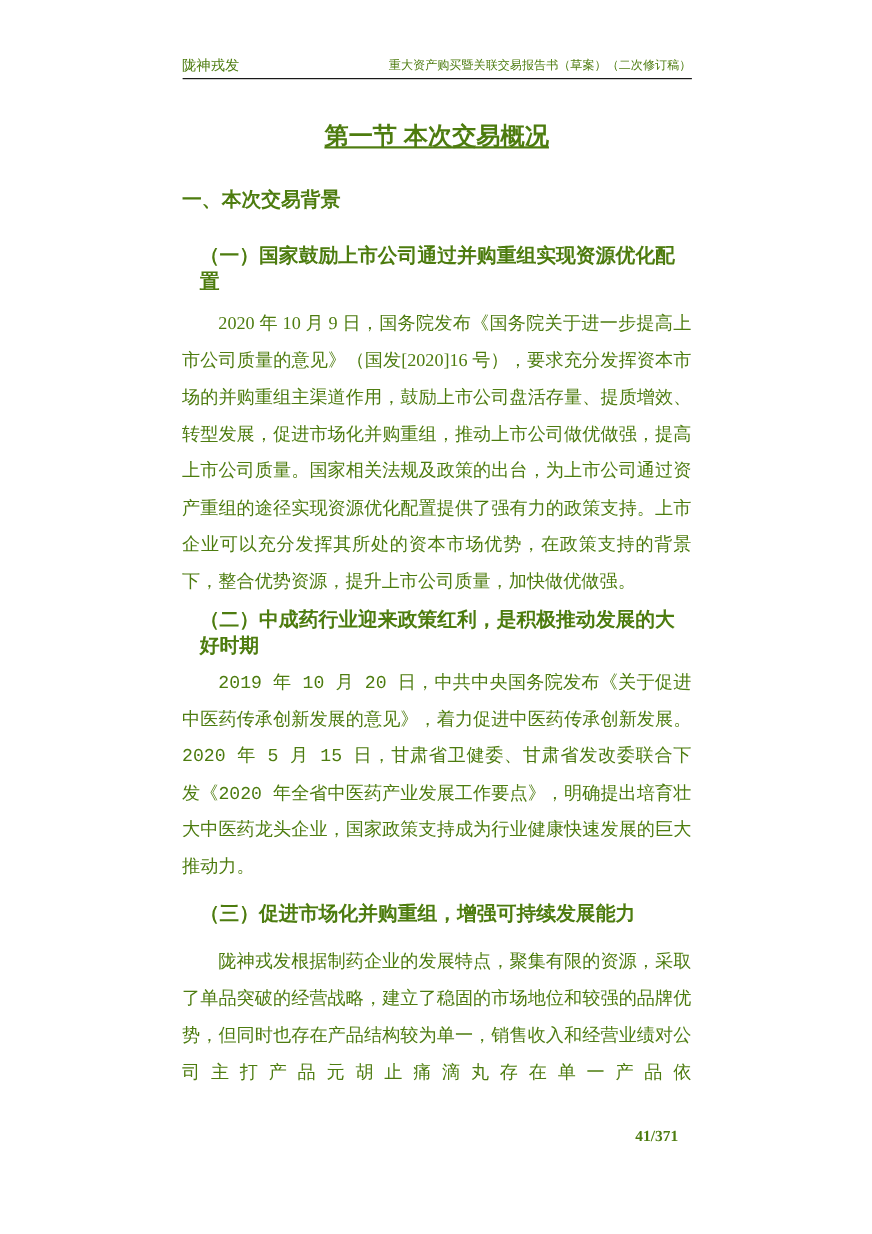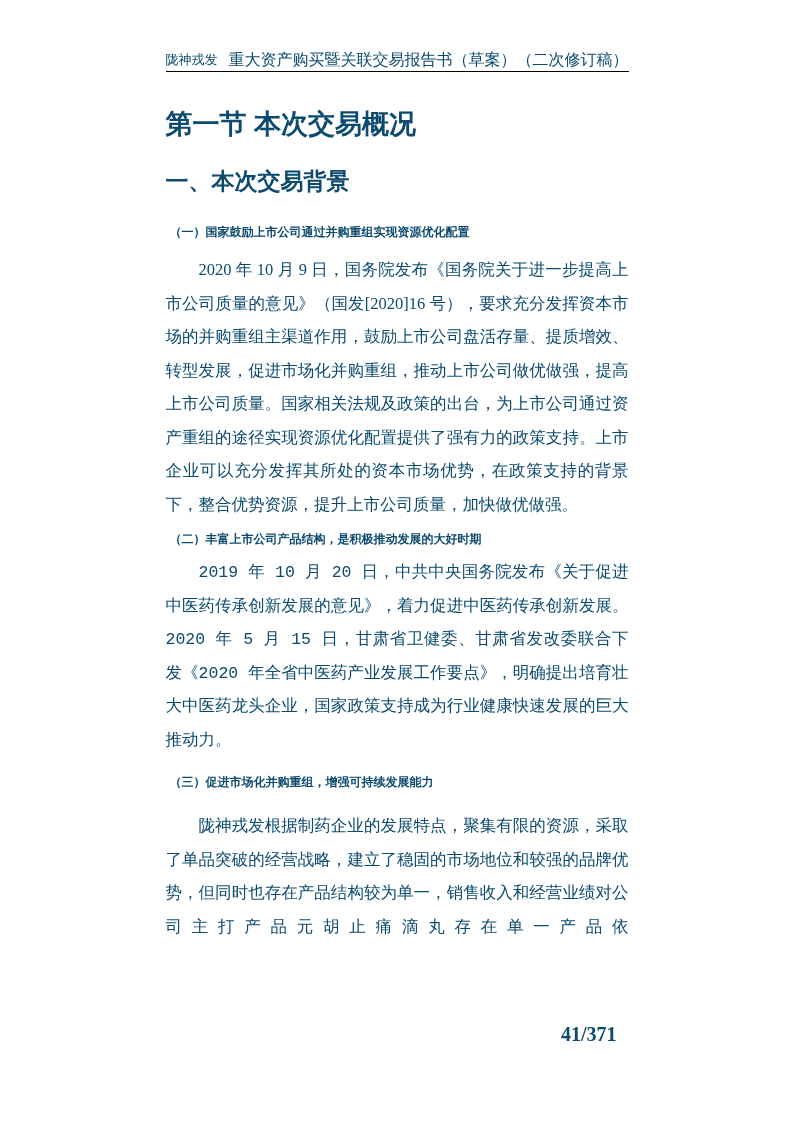--- a/index.html
+++ b/index.html
@@ -6,21 +6,21 @@
     margin: 0;
     padding: 0;
     background: #ffffff;
   }
   .page {
     position: relative;
     width: 682px;
     height: 1122px;
     margin: 0 auto;
     background: #ffffff;
-    color: #0c4a6e;
+    color: #4d7c0f;
     font-family: "Liberation Serif", "DejaVu Serif", serif;
     overflow: hidden;
   }
   .content {
     padding-left: 110px;
     padding-right: 109px;
   }
   
   .doc-header {
     display: flex;
@@ -28,47 +28,49 @@
     align-items: flex-end;
     padding-top: 52px;
     padding-bottom: 3px;
     border-bottom: 1.5px solid #000000;
   }
   .doc-header .hdr-left {
     font-size: 13px;
     line-height: 16px;
   }
   .doc-header .hdr-right {
-    font-size: 16px;
+    font-size: 11px;
     line-height: 16px;
     text-align: center;
   }
   
   .page-title {
     margin: 38px 0 0 0;
     font-family: "Liberation Sans", "DejaVu Sans", sans-serif;
     font-weight: bold;
-    font-size: 27px;
+    font-size: 22px;
     line-height: 28px;
+    text-align: center;
+    text-decoration: underline;
   }
   
   .h1-heading {
     margin: 31px 0 0 0;
     font-family: "Liberation Sans", "DejaVu Sans", sans-serif;
     font-weight: bold;
-    font-size: 23px;
+    font-size: 18px;
     line-height: 25px;
   }
   
   .h2-heading {
     font-family: "Liberation Sans", "DejaVu Sans", sans-serif;
     font-weight: bold;
-    font-size: 12px;
+    font-size: 18px;
     line-height: 24px;
-    margin: 26px 0 0 4px;
+    margin: 26px 0 0 16px;
   }
   .para {
     margin: 9px 0 0 0;
     font-size: 16.5px;
     line-height: 33.5px;
     text-align: justify;
     text-indent: 2em;
   }
   .para + .para {
     margin-top: 0;
@@ -76,21 +78,21 @@
   .para-continued {
     text-align-last: justify;
   }
   
   .page-number {
     position: absolute;
     top: 1026px;
     right: 121px;
     font-family: "Liberation Serif", "DejaVu Serif", serif;
     font-weight: bold;
-    font-size: 20px;
+    font-size: 14px;
     line-height: 16px;
   }
 </style>
 </head>
 <body>
 
 <div class="page">
   <div class="content">
 
     <div class="doc-header">
@@ -100,21 +102,21 @@
 
     <div class="page-title">第一节 本次交易概况</div>
 
     <div class="h1-heading">一、本次交易背景</div>
 
     <div class="h2-heading">（一）国家鼓励上市公司通过并购重组实现资源优化配置</div>
 
 
     <p class="para">2020 年 10 月 9 日，国务院发布《国务院关于进一步提高上市公司质量的意见》（国发[2020]16 号），要求充分发挥资本市场的并购重组主渠道作用，鼓励上市公司盘活存量、提质增效、转型发展，促进市场化并购重组，推动上市公司做优做强，提高上市公司质量。国家相关法规及政策的出台，为上市公司通过资产重组的途径实现资源优化配置提供了强有力的政策支持。上市企业可以充分发挥其所处的资本市场优势，在政策支持的背景下，整合优势资源，提升上市公司质量，加快做优做强。</p>
 
-    <div class="h2-heading" style="margin-top: 6px;">（二）丰富上市公司产品结构，是积极推动发展的大好时期</div>
+    <div class="h2-heading" style="margin-top: 6px;">（二）中成药行业迎来政策红利，是积极推动发展的大好时期</div>
 
     <p class="para" style="margin-top: 5px; font-family: Liberation Mono, monospace;">2019 年 10 月 20 日，中共中央国务院发布《关于促进中医药传承创新发展的意见》，着力促进中医药传承创新发展。2020 年 5 月 15 日，甘肃省卫健委、甘肃省发改委联合下发《2020 年全省中医药产业发展工作要点》，明确提出培育壮大中医药龙头企业，国家政策支持成为行业健康快速发展的巨大推动力。</p>
 
     <div class="h2-heading" style="margin-top: 13px;">（三）促进市场化并购重组，增强可持续发展能力</div>
 
     <p class="para para-continued" style="margin-top: 15px;">陇神戎发根据制药企业的发展特点，聚集有限的资源，采取了单品突破的经营战略，建立了稳固的市场地位和较强的品牌优势，但同时也存在产品结构较为单一，销售收入和经营业绩对公司主打产品元胡止痛滴丸存在单一产品依</p>
 
   </div>
 
   <div class="page-number">41/371</div>

